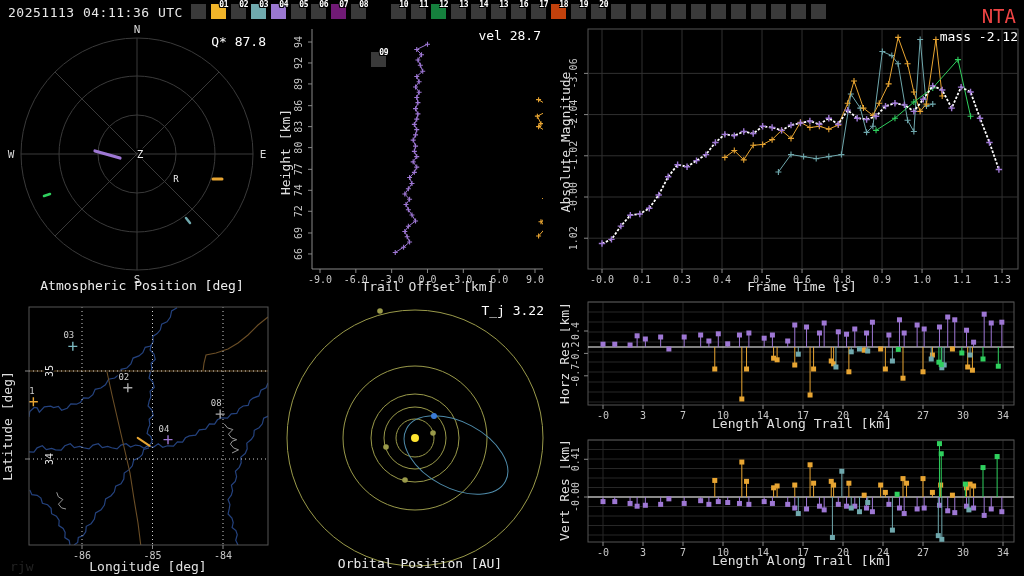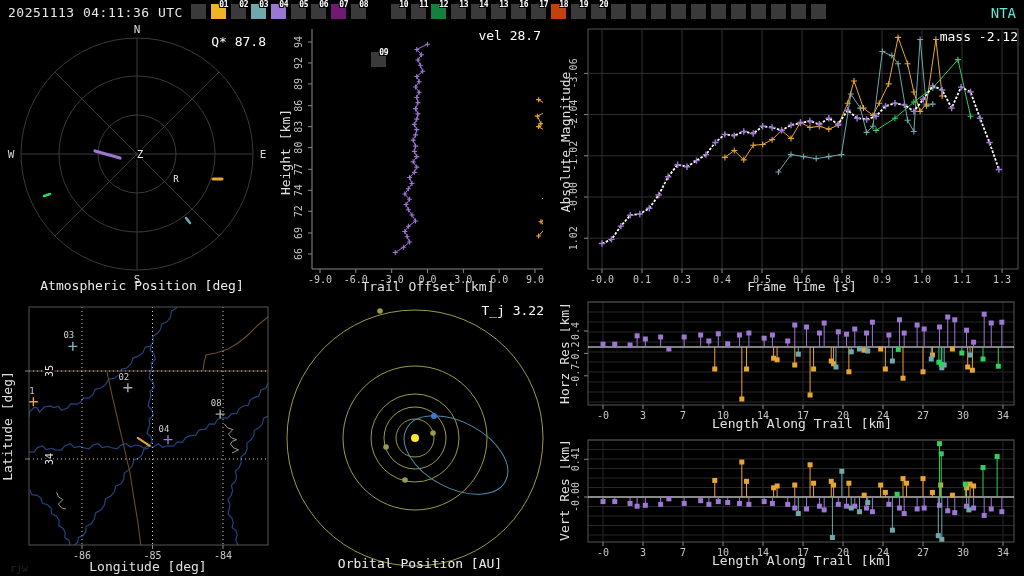--- a/index.html
+++ b/index.html
@@ -1,30 +1,30 @@
 <!DOCTYPE html>
 <html><head>
 <meta charset="utf-8">
 <style>
   html,body{margin:0;padding:0;background:#000;}
   .screen{position:relative;width:1024px;height:576px;background:#000;overflow:hidden;
           font-family:"DejaVu Sans Mono",monospace;}
   .topbar{position:absolute;left:0;top:0;width:100%;height:24px;}
   .ts{position:absolute;left:8px;top:5px;font-size:13px;color:#e8e8e8;letter-spacing:.5px;white-space:pre;}
-  .nta{position:absolute;right:8px;top:5px;font-size:14px;color:#5eead4;}
+  .nta{position:absolute;right:8px;top:5px;font-size:19px;color:#ef4444;}
   .stations{position:absolute;left:191px;top:4px;display:flex;}
   .sq{width:15px;height:15px;margin-right:5px;position:relative;flex:0 0 auto;}
   .sq .lab{position:absolute;top:-4px;right:-2px;font-size:8px;font-weight:bold;color:#fff;letter-spacing:-.5px;
            text-shadow:1px 1px 0 #000,-1px -1px 0 #000,1px -1px 0 #000,-1px 1px 0 #000;}
   svg.panel{position:absolute;}
   svg text{font-family:"DejaVu Sans Mono",monospace;}
   .title{font-size:13px;fill:#fff;}
   .caption{font-size:13px;fill:#ececec;}
   .axis{font-size:13px;fill:#e0e0e0;}
-  .watermark{position:absolute;left:10px;bottom:2px;font-size:10px;color:#222;}
+  .watermark{position:absolute;left:10px;bottom:2px;font-size:13px;color:#222;}
 </style>
 </head>
 <body>
 
 <div class="screen">
   <div class="topbar">
     <span class="ts">20251113 04:11:36 UTC</span>
     <div class="stations" id="stationBar">
         <span class="sq" style="background: rgb(58, 58, 58);"></span>
         <span class="sq" style="background: rgb(240, 180, 41);">

